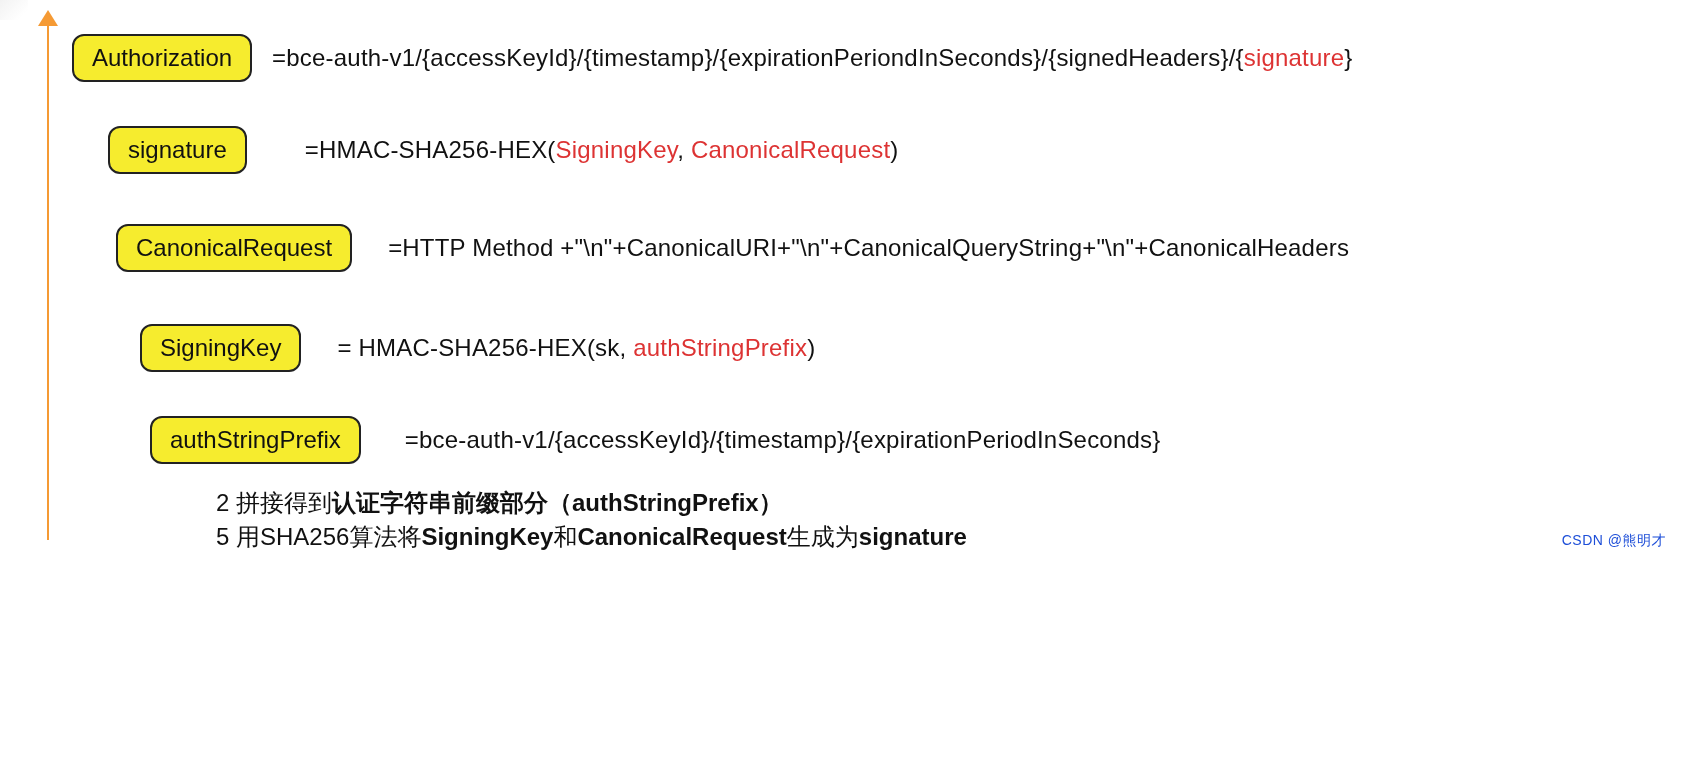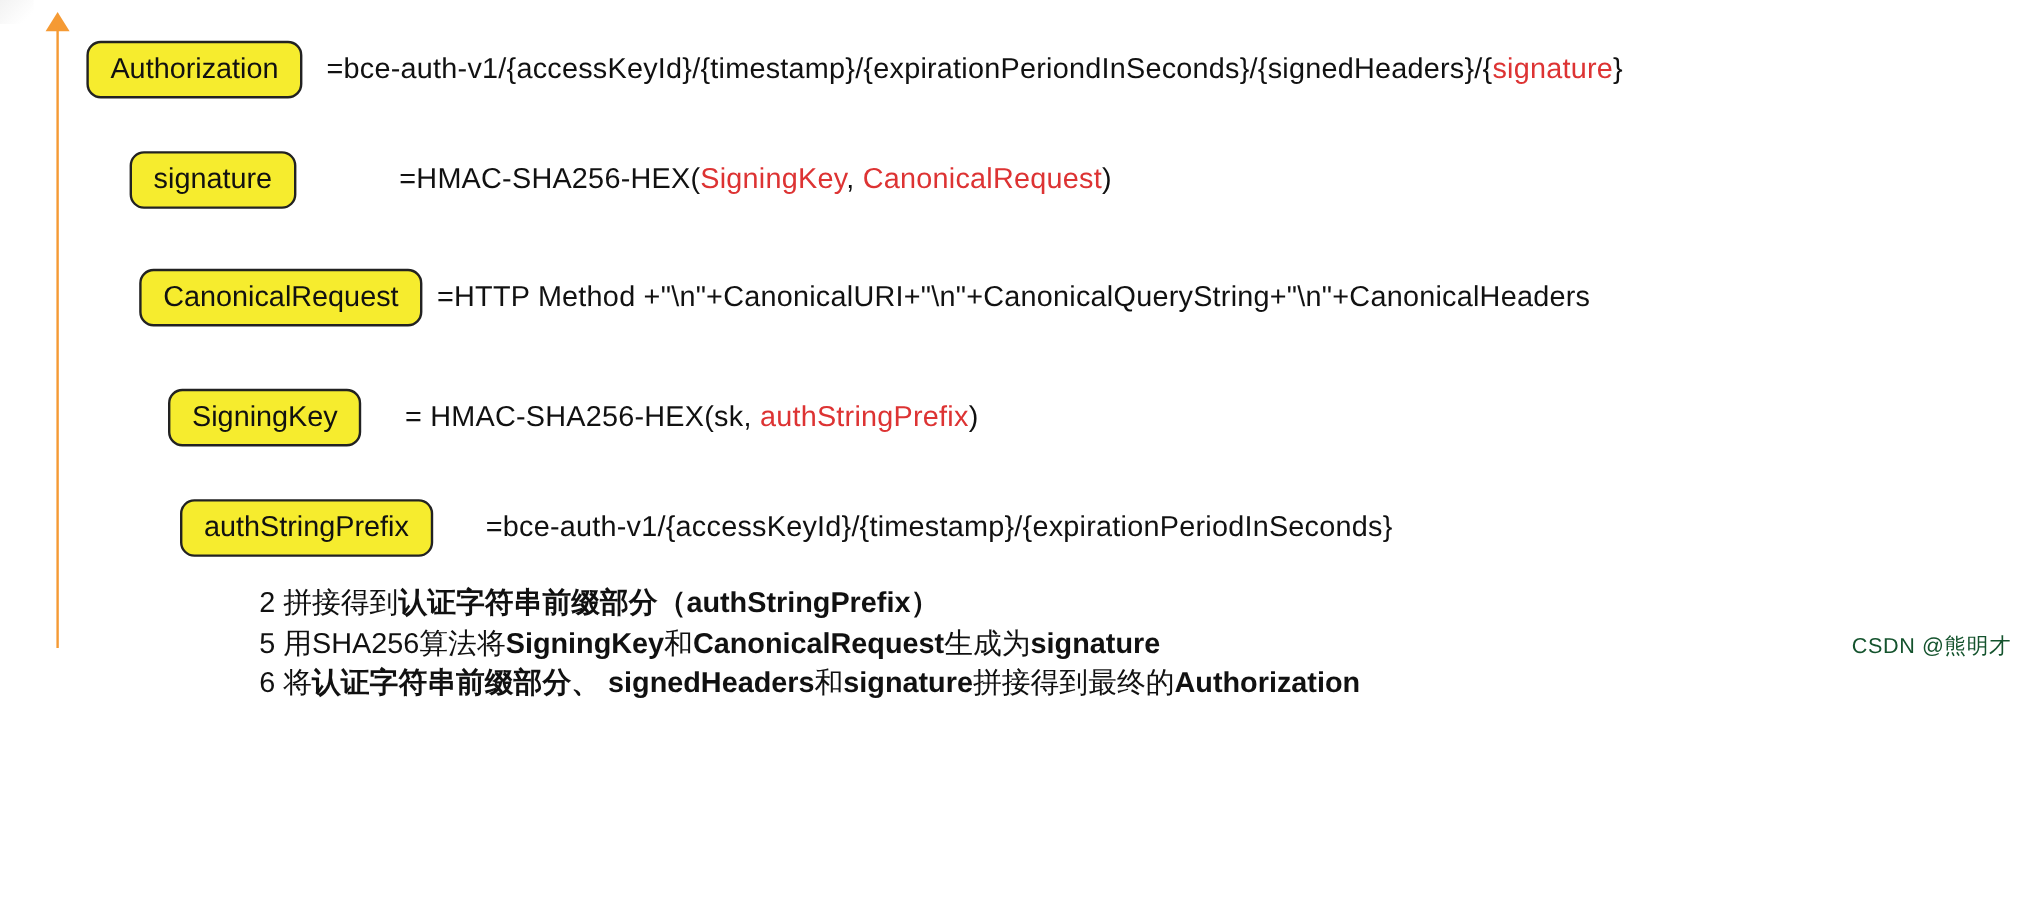--- a/index.html
+++ b/index.html
@@ -58,41 +58,41 @@
     white-space: nowrap;
   }
   .red { color: #d33; }
 
   .row1 { left: 72px;  top: 30px; }
   .row2 { left: 108px; top: 122px; }
   .row3 { left: 116px; top: 220px; }
   .row4 { left: 140px; top: 320px; }
   .row5 { left: 150px; top: 412px; }
 
-  .row2 .formula { margin-left: 86px; }
-  .row3 .formula { margin-left: 12px; }
+  .row2 .formula { margin-left: 58px; }
+  .row3 .formula { margin-left: 36px; }
   .row4 .formula { margin-left: 36px; }
   .row5 .formula { margin-left: 44px; }
 
   .steps {
     position: absolute;
     left: 216px;
     top: 486px;
     font-size: 24px;
     color: #111;
     line-height: 1.40;
   }
   .steps .b { font-weight: 700; }
 
   .watermark {
     position: absolute;
-    right: 22px;
+    right: 32px;
     bottom: 10px;
-    font-size: 18px;
-    color: #14532d;
+    font-size: 14px;
+    color: #1d4ed8;
     letter-spacing: 0.5px;
   }
 
   .corner-shadow {
     position: absolute;
     left: 0; top: 0;
     width: 28px; height: 20px;
     background: linear-gradient(135deg, #eaeaea 0%, #fff 80%);
     opacity: .6;
   }
@@ -129,17 +129,16 @@
   </div>
 
   <div class="row row5">
     <span class="chip">authStringPrefix</span>
     <span class="formula"><span>=bce-auth-v1/{accessKeyId}/{timestamp}/{expirationPeriodInSeconds}</span></span>
   </div>
 
   <div class="steps">
       <div><span>2 拼接得到</span><span class="b">认证字符串前缀部分（authStringPrefix）</span></div>
       <div><span>5 用SHA256算法将</span><span class="b">SigningKey</span><span>和</span><span class="b">CanonicalRequest</span><span>生成为</span><span class="b">signature</span></div>
-      <div><span>6 将</span><span class="b">认证字符串前缀部分、 signedHeaders</span><span>和</span><span class="b">signature</span><span>拼接得到最终的</span><span class="b">Authorization</span></div>
     </div>
 
   <div class="watermark">CSDN @熊明才</div>
 </div>
 
 </body></html>

